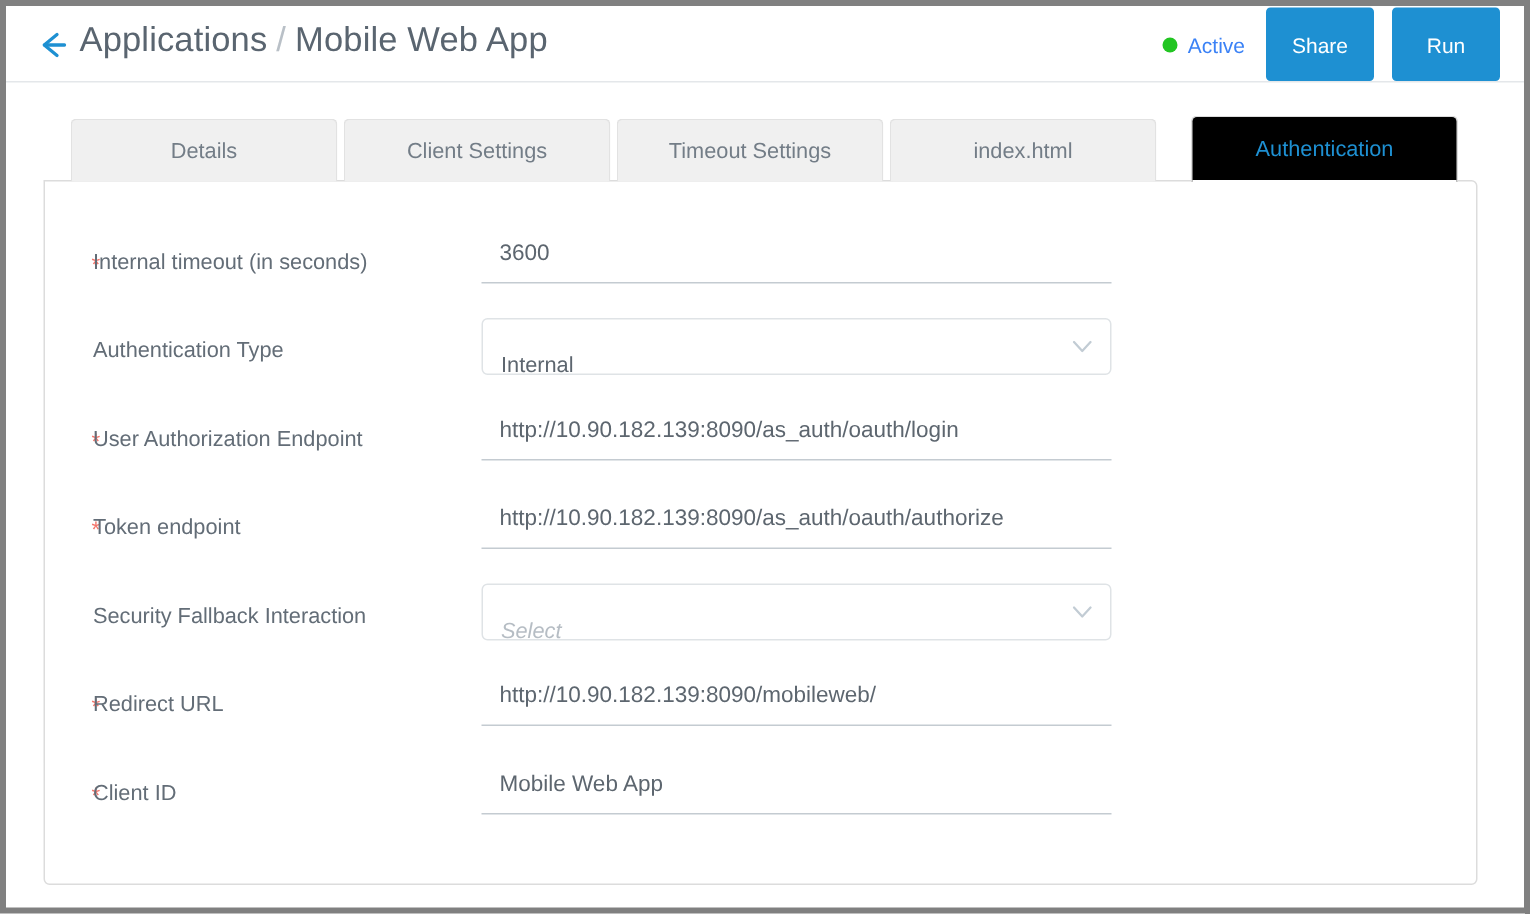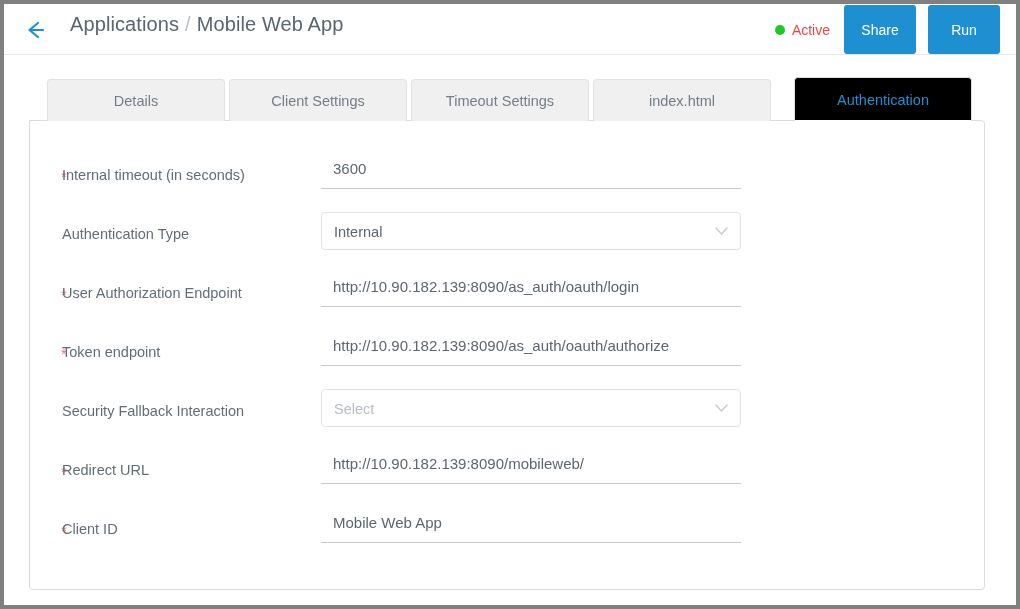--- a/index.html
+++ b/index.html
@@ -40,25 +40,24 @@
     width: 26px;
     height: 24px;
     cursor: pointer;
     line-height: 0;
   }
 
   #breadcrumb {
     position: absolute;
     left: 49px;
     top: 9px;
-    font-size: 20px;
+    font-size: 23px;
     color: #5a6570;
     white-space: nowrap;
     letter-spacing: 0.1px;
-    margin-left: 17px;
   }
   #breadcrumb .crumb-link { color: #5a6570; }
   #breadcrumb .crumb-sep {
     color: #b9c0c7;
     margin: 0 6px;
   }
   #breadcrumb .crumb-current { color: #5a6570; }
 
   #header-actions {
     position: absolute;
@@ -68,21 +67,21 @@
     display: flex;
     align-items: center;
     gap: 12px;
   }
 
   #status-badge {
     display: flex;
     align-items: center;
     gap: 7px;
     font-size: 14px;
-    color: #ef4444;
+    color: #3b82f6;
     margin-right: 2px;
   }
   #status-dot {
     width: 10px;
     height: 10px;
     border-radius: 50%;
     background: #22c522;
     display: block;
   }
 
@@ -212,26 +211,26 @@
     width: 420px;
     height: 38px;
     border: 1px solid #dfe3e6;
     border-radius: 4px;
     background: #ffffff;
     cursor: pointer;
   }
   .select-value {
     position: absolute;
     left: 12px;
-    top: 0;
+    top: 12px;
     line-height: 38px;
     font-size: 14.5px;
     color: #5d666f;
   }
-  .select-value.placeholder { color: #b6bdc4; }
+  .select-value.placeholder { color: #b6bdc4; font-style: italic; }
   .select-chevron {
     position: absolute;
     right: 12px;
     top: 14px;
     line-height: 0;
   }
 </style>
 </head>
 <body>
 

